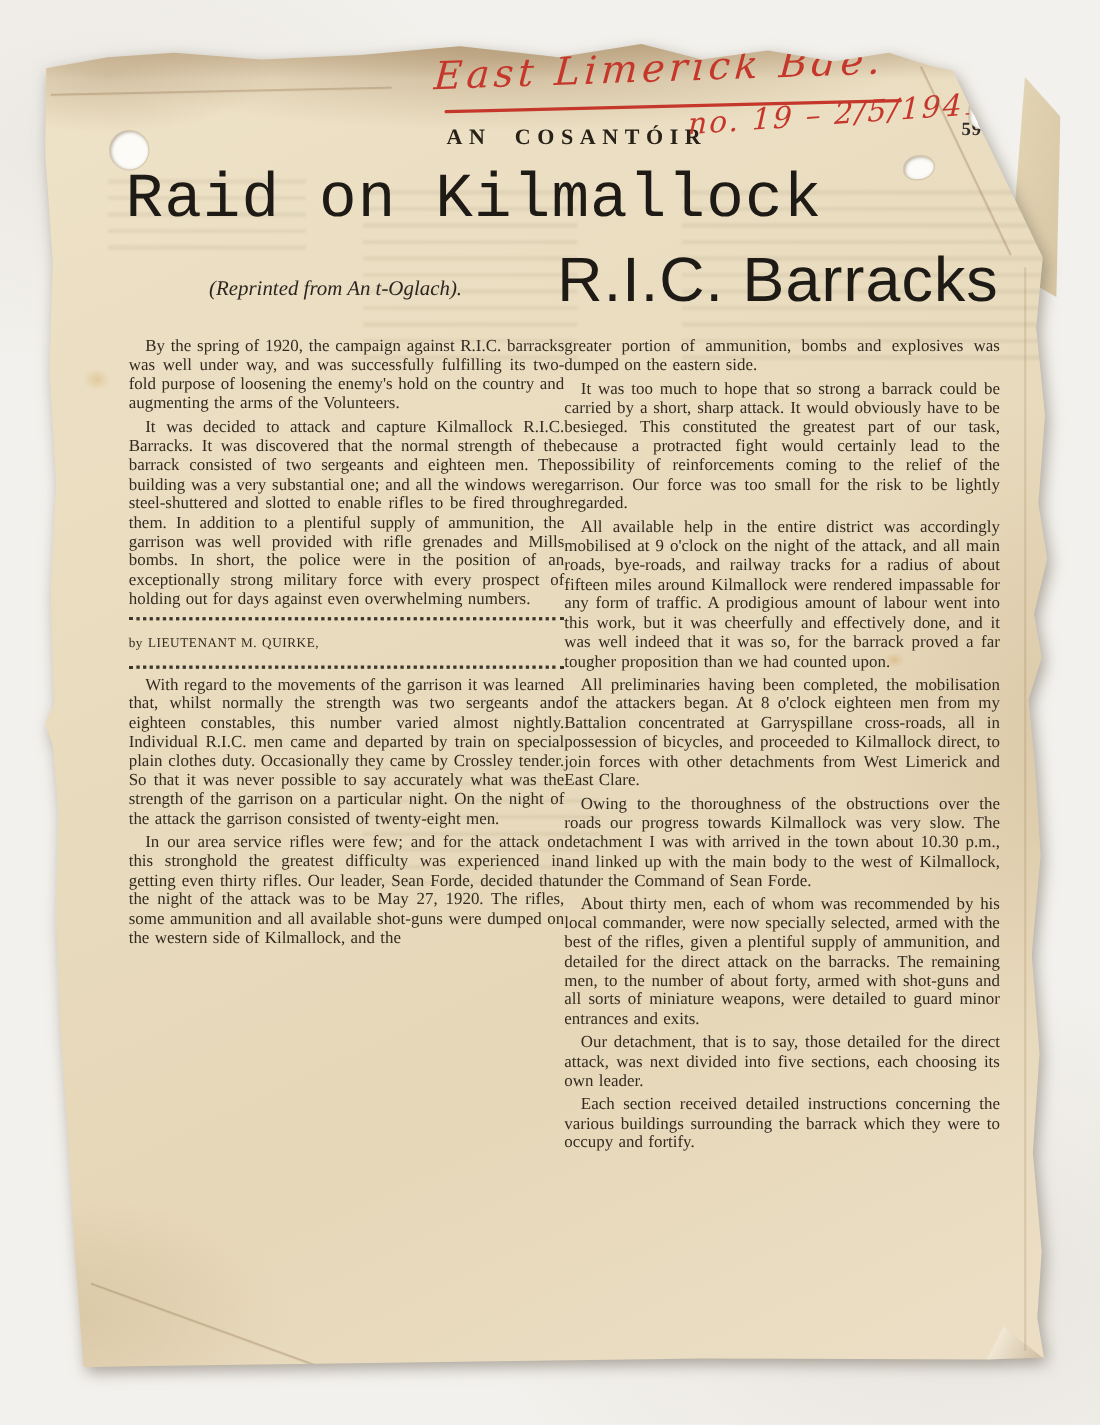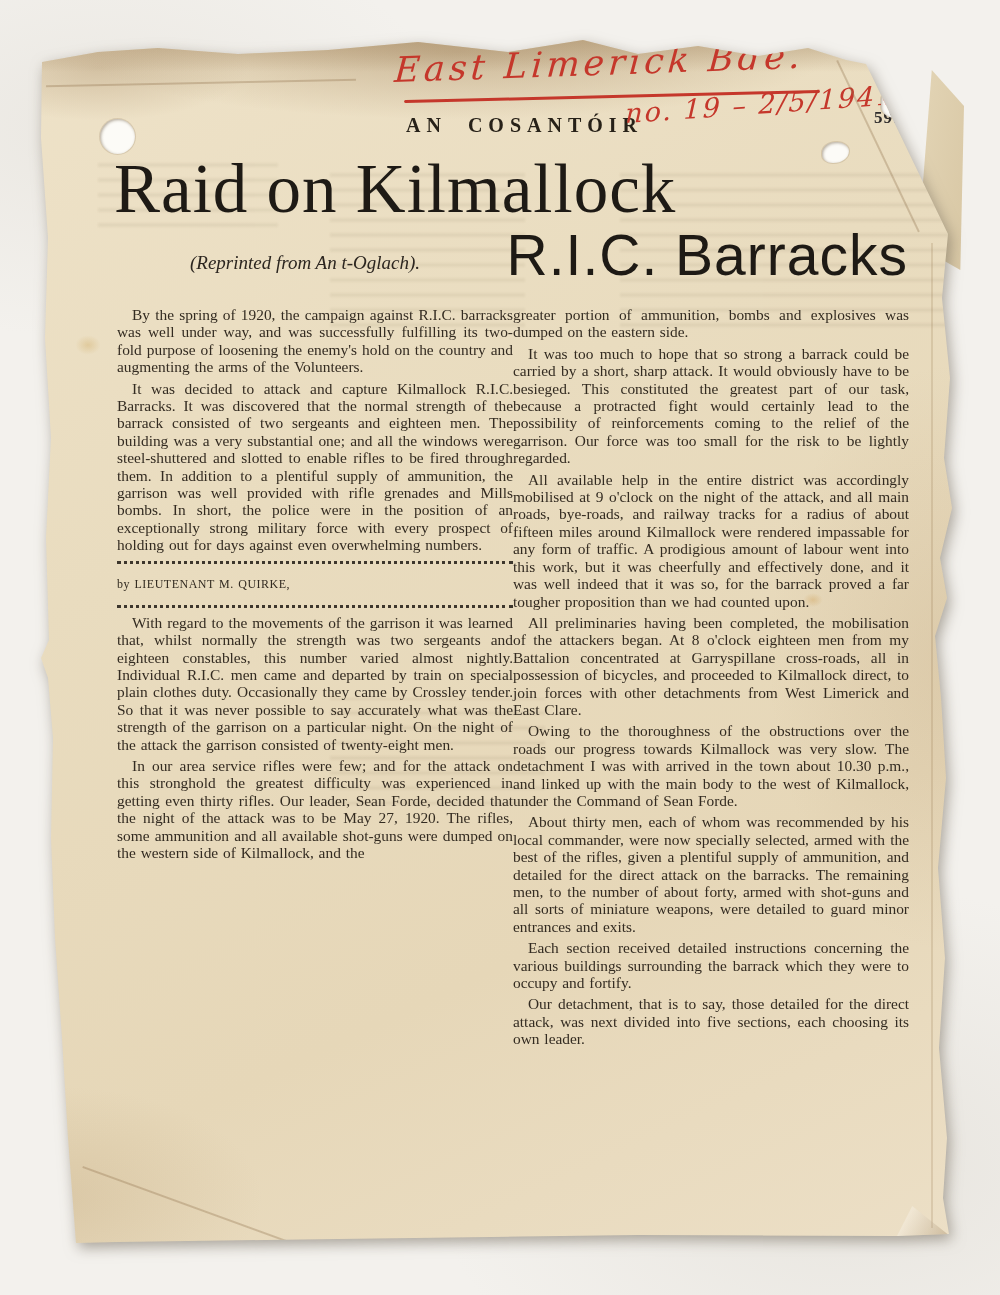--- a/index.html
+++ b/index.html
@@ -67,21 +67,21 @@
     font-family:"DejaVu Serif", serif;transform-origin:0 0;}
   .brigade{left:358px;top:12px;font-size:35px;letter-spacing:4px;transform:rotate(-2deg) skewX(-6deg);}
   .annot-underline{position:absolute;left:366px;top:57px;width:416px;height:2.6px;
     background:#c5372b;transform:rotate(-1.4deg);border-radius:2px;}
   .issue{left:588px;top:60px;font-size:27px;letter-spacing:2px;transform:rotate(-4deg) skewX(-6deg);}
   .pagenum{position:absolute;left:836px;top:70px;font-size:17px;font-weight:bold;
     color:#2e2c2c;letter-spacing:1px;}
   .masthead{position:absolute;left:368px;top:76px;font-size:20px;font-weight:bold;
     letter-spacing:6px;color:#272118;font-family:"Liberation Serif", serif;word-spacing:10px;}
   .title1{position:absolute;left:76px;top:112px;margin:0;font-weight:400;
-    font-family:Liberation Serif, serif;font-size:69px;color:#1e1a15;letter-spacing:1px;white-space:nowrap;}
+    font-family:Liberation Mono, monospace;font-size:57px;color:#1e1a15;letter-spacing:1px;white-space:nowrap;}
   .subtitle{position:absolute;left:152px;top:214px;font-style:italic;font-size:19px;color:#2c2620;text-align:right;}
   .title2{position:absolute;left:360px;top:184px;width:510px;margin:0;text-align:right;
     font-weight:400;font-family:Liberation Sans, sans-serif;font-size:57px;color:#1e1a15;letter-spacing:1px;white-space:nowrap;}
 
   .cols{position:absolute;left:79px;top:268px;width:810px;display:flex;gap:0;}
   .col{width:396px;font-size:15.4px;line-height:17.4px;text-align:justify;
     color:#332b21;word-spacing:1px;}
   .col p{margin:0 0 4px 0;}
   .col p.ind{text-indent:15px;}
   .col p.cont{text-indent:0;}
@@ -124,22 +124,22 @@
           <p class="ind">With regard to the movements of the garrison it was learned that, whilst normally the strength was two sergeants and eighteen constables, this number varied almost nightly.  Individual R.I.C. men came and departed by train on special plain clothes duty.  Occasionally they came by Crossley tender.  So that it was never possible to say accurately what was the strength of the garrison on a particular night.  On the night of the attack the garrison consisted of twenty-eight men.</p>
           <p class="ind">In our area service rifles were few; and for the attack on this stronghold the greatest difficulty was experienced in getting even thirty rifles.  Our leader, Sean Forde, decided that the night of the attack was to be May 27, 1920.  The rifles, some ammunition and all available shot-guns were dumped on the western side of Kilmallock, and the</p>
         </div>
         <div class="col">
           <p class="cont">greater portion of ammunition, bombs and explosives was dumped on the eastern side.</p>
           <p class="ind">It was too much to hope that so strong a barrack could be carried by a short, sharp attack.  It would obviously have to be besieged.  This constituted the greatest part of our task, because a protracted fight would certainly lead to the possibility of reinforcements coming to the relief of the garrison.  Our force was too small for the risk to be lightly regarded.</p>
           <p class="ind">All available help in the entire district was accordingly mobilised at 9 o'clock on the night of the attack, and all main roads, bye-roads, and railway tracks for a radius of about fifteen miles around Kilmallock were rendered impassable for any form of traffic.  A prodigious amount of labour went into this work, but it was cheerfully and effectively done, and it was well indeed that it was so, for the barrack proved a far tougher proposition than we had counted upon.</p>
           <p class="ind">All preliminaries having been completed, the mobilisation of the attackers began.  At 8 o'clock eighteen men from my Battalion concentrated at Garryspillane cross-roads, all in possession of bicycles, and proceeded to Kilmallock direct, to join forces with other detachments from West Limerick and East Clare.</p>
           <p class="ind">Owing to the thoroughness of the obstructions over the roads our progress towards Kilmallock was very slow.  The detachment I was with arrived in the town about 10.30 p.m., and linked up with the main body to the west of Kilmallock, under the Command of Sean Forde.</p>
           <p class="ind">About thirty men, each of whom was recommended by his local commander, were now specially selected, armed with the best of the rifles, given a plentiful supply of ammunition, and detailed for the direct attack on the barracks.  The remaining men, to the number of about forty, armed with shot-guns and all sorts of miniature weapons, were detailed to guard minor entrances and exits.</p>
+          <p class="ind">Our detachment, that is to say, those detailed for the direct attack, was next divided into five sections, each choosing its own leader.</p>
           <p class="ind">Each section received detailed instructions concerning the various buildings surrounding the barrack which they were to occupy and fortify.</p>
-          <p class="ind">Our detachment, that is to say, those detailed for the direct attack, was next divided into five sections, each choosing its own leader.</p>
         </div>
       </div>
 
       <div class="crease c1"></div>
       <div class="crease c2"></div>
       <div class="crease c3"></div>
       <div class="crease c4"></div>
       <div class="dogear"></div>
 
       <div class="hole punch"></div>

